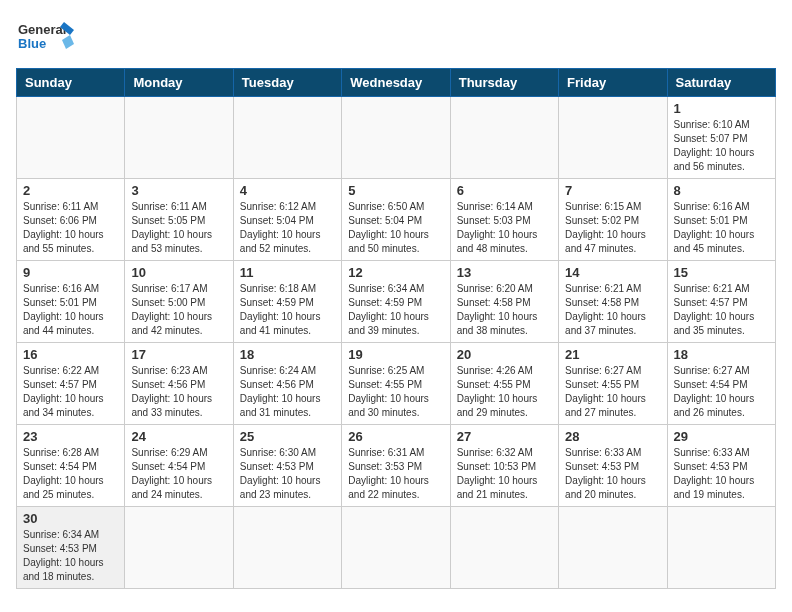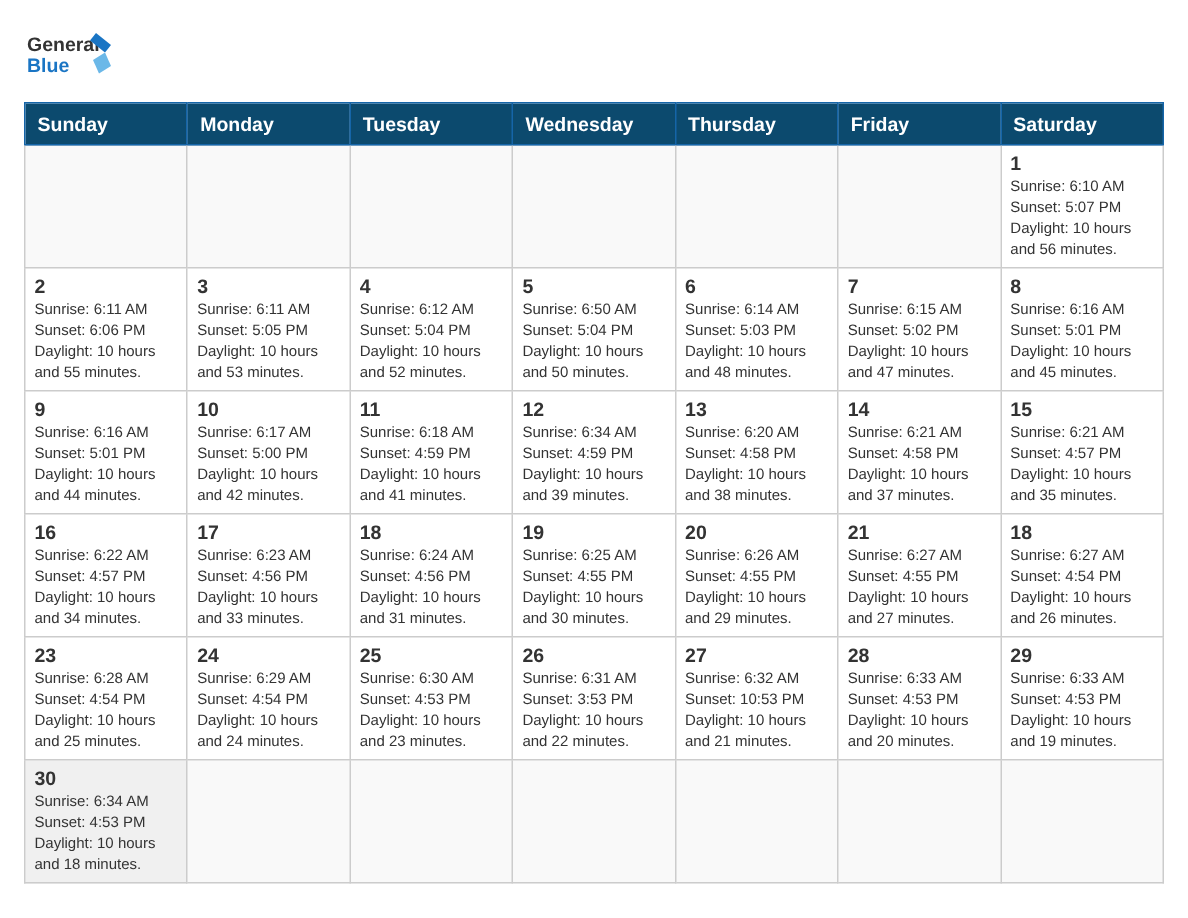--- a/index.html
+++ b/index.html
@@ -229,21 +229,21 @@
 Daylight: 10 hours and 31 minutes.</div>
         </td>
         <td>
           <span class="day-number">19</span>
           <div class="day-info">Sunrise: 6:25 AM
 Sunset: 4:55 PM
 Daylight: 10 hours and 30 minutes.</div>
         </td>
         <td>
           <span class="day-number">20</span>
-          <div class="day-info">Sunrise: 6:26 AM
+          <div class="day-info">Sunrise: 4:26 AM
 Sunset: 4:55 PM
 Daylight: 10 hours and 29 minutes.</div>
         </td>
         <td>
           <span class="day-number">21</span>
           <div class="day-info">Sunrise: 6:27 AM
 Sunset: 4:55 PM
 Daylight: 10 hours and 27 minutes.</div>
         </td>
         <td>

